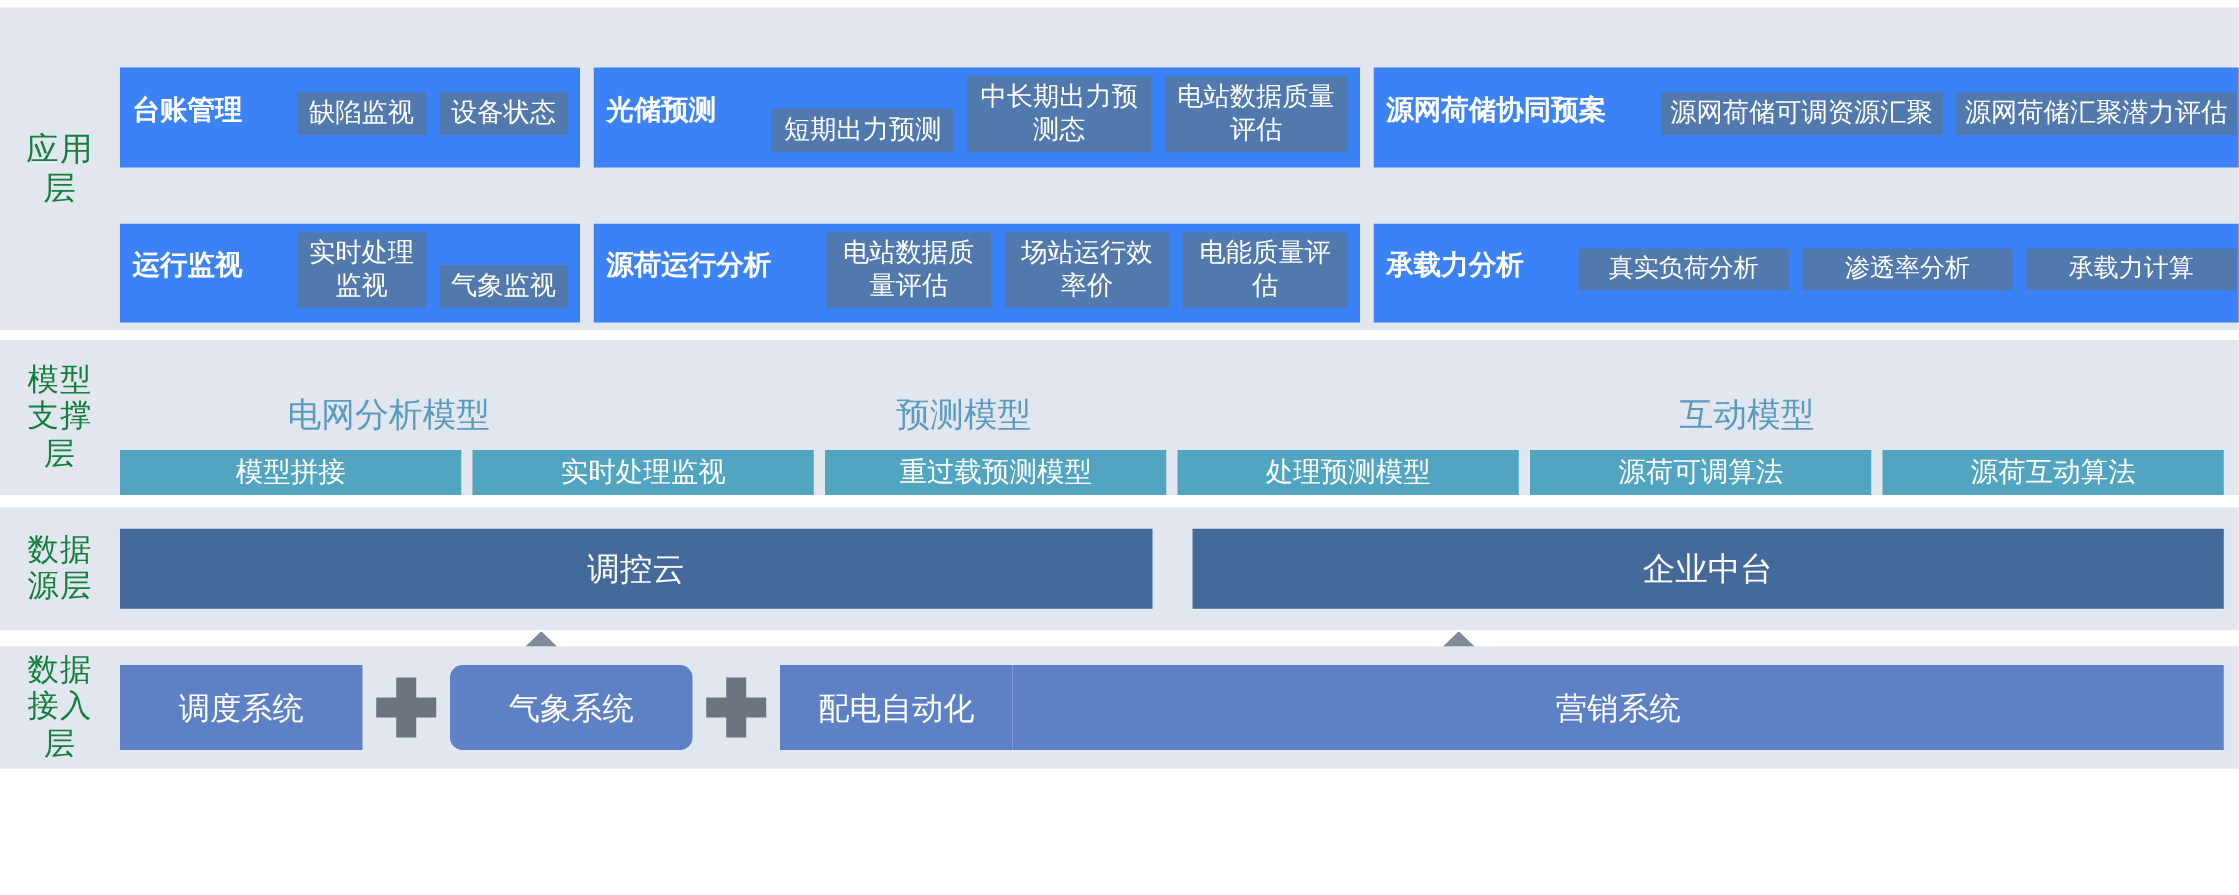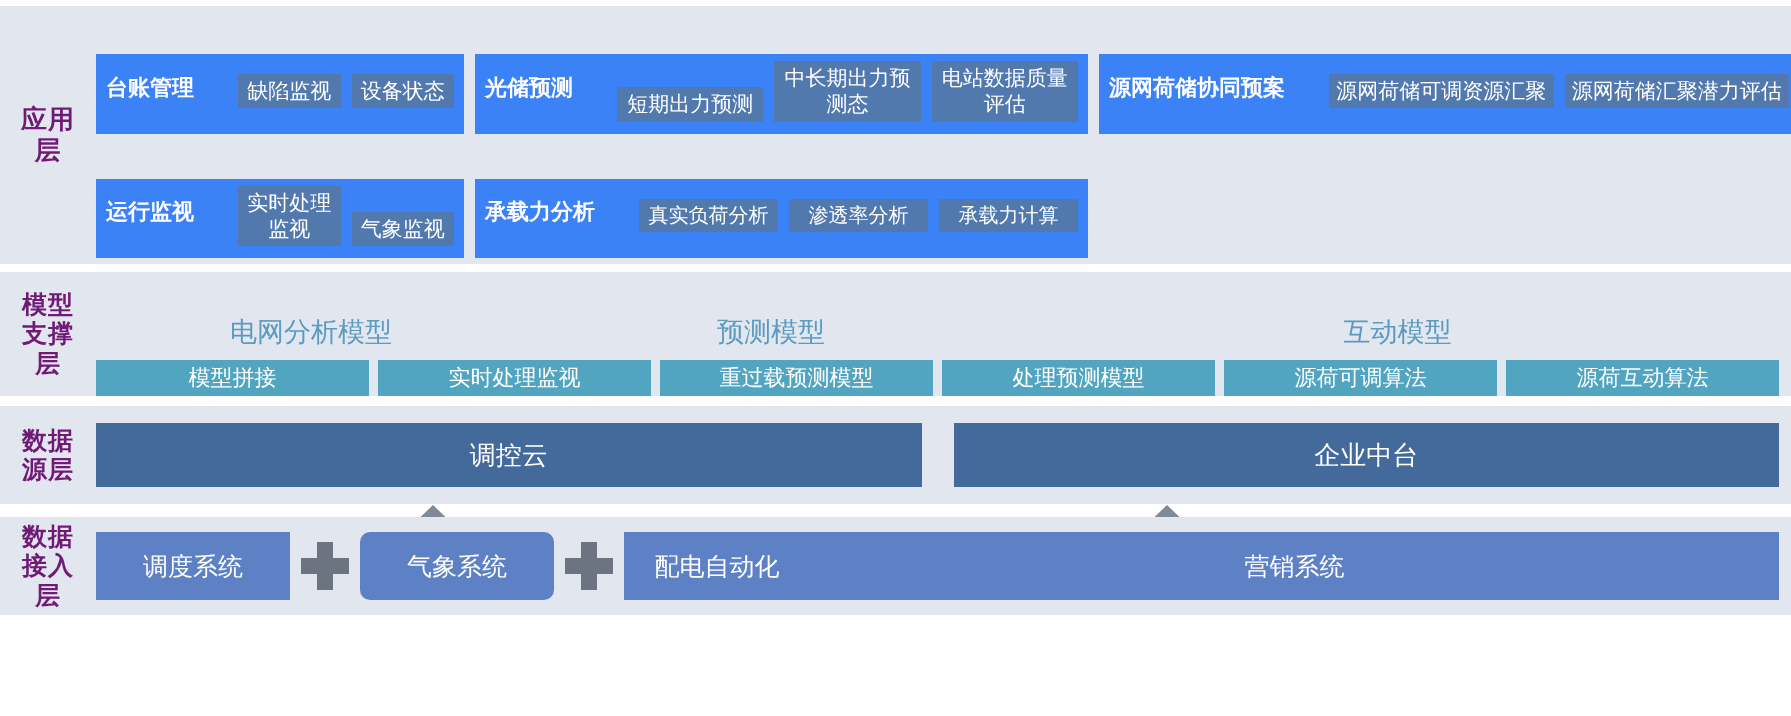--- a/index.html
+++ b/index.html
@@ -23,22 +23,22 @@
     background: #e2e7ef;
     display: flex;
     align-items: stretch;
   }
   .layer-label {
     flex: 0 0 96px;
     display: flex;
     align-items: center;
     justify-content: center;
     text-align: center;
-    color: #701a75;
-    font-weight: bold;
+    color: #15803d;
+    font-weight: normal;
     font-size: 25px;
     line-height: 1.18;
     letter-spacing: 1px;
     white-space: pre-line;
   }
 
   
   #app-layer { left: 0; top: 6px; width: 1791px; height: 258px; }
   #app-layer .layer-label { font-size: 26px; }
   .app-grid {
@@ -225,20 +225,28 @@
       </div>
 
       <div class="group">
         <div class="group-title">运行监视</div>
         <div class="group-items">
           <div class="tile">实时处理监视</div>
           <div class="tile">气象监视</div>
         </div>
       </div>
 
+      <div class="group">
+        <div class="group-title">源荷运行分析</div>
+        <div class="group-items">
+          <div class="tile">电站数据质量评估</div>
+          <div class="tile">场站运行效率价</div>
+          <div class="tile">电能质量评估</div>
+        </div>
+      </div>
 
       <div class="group">
         <div class="group-title">承载力分析</div>
         <div class="group-items">
           <div class="tile narrow">真实负荷分析</div>
           <div class="tile narrow">渗透率分析</div>
           <div class="tile narrow">承载力计算</div>
         </div>
       </div>
 

